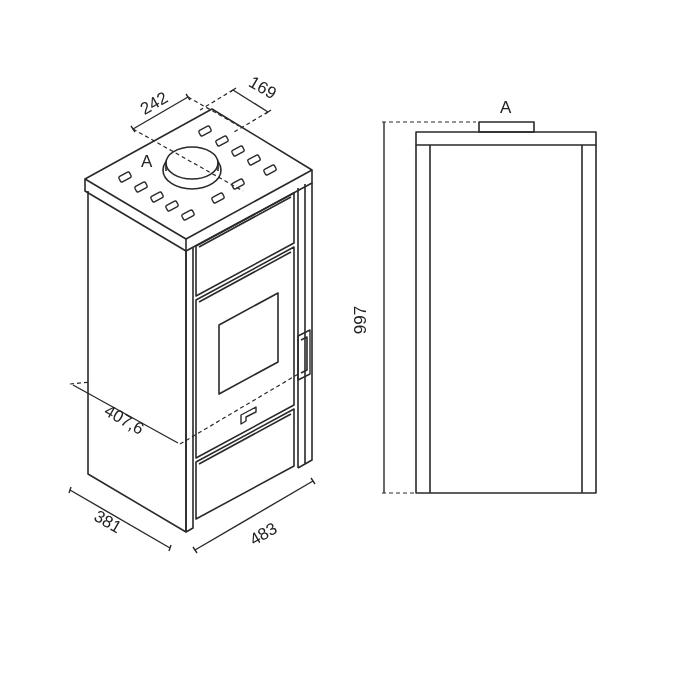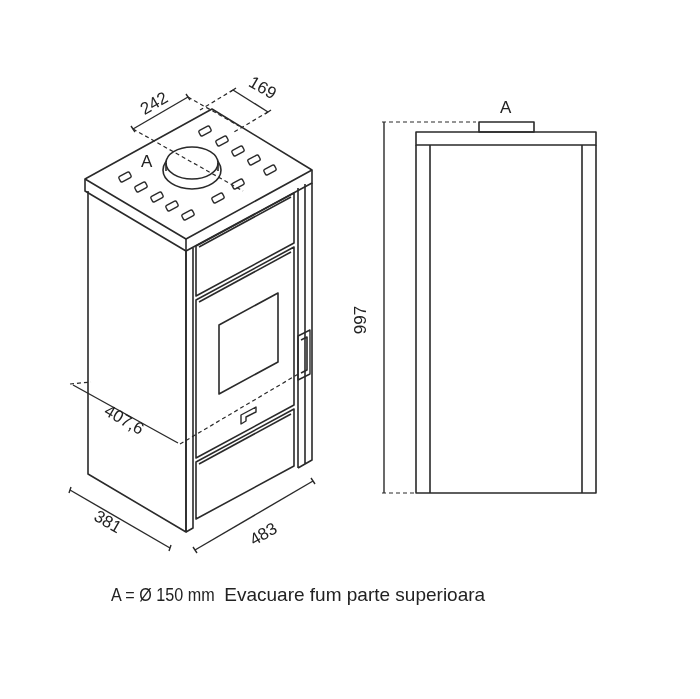--- a/index.html
+++ b/index.html
@@ -112,17 +112,13 @@
   <text class="dim" x="140" y="110" transform="rotate(-30 152 104)">242</text>
   <text class="dim" x="248" y="92" transform="rotate(30 260 88)">169</text>
   <text class="lbl" x="141" y="167">A</text>
   <text class="dim" x="100" y="425" transform="rotate(30 122 425)">407,6</text>
   <text class="dim" x="92" y="528" transform="rotate(30 108 525)">381</text>
   <text class="dim" x="248" y="540" transform="rotate(-30 262 532)">483</text>
   <text class="lbl" x="500" y="113">A</text>
   <text class="dim" x="366" y="320" transform="rotate(-90 366 320)" text-anchor="middle">997</text>
 </svg>
 
-<div id="caption">
-  <span class="cap-a">A = Ø 150 mm</span>
-  <span>Evacuare fum parte superioara</span>
-</div>
 </div>
 
 </body></html>

